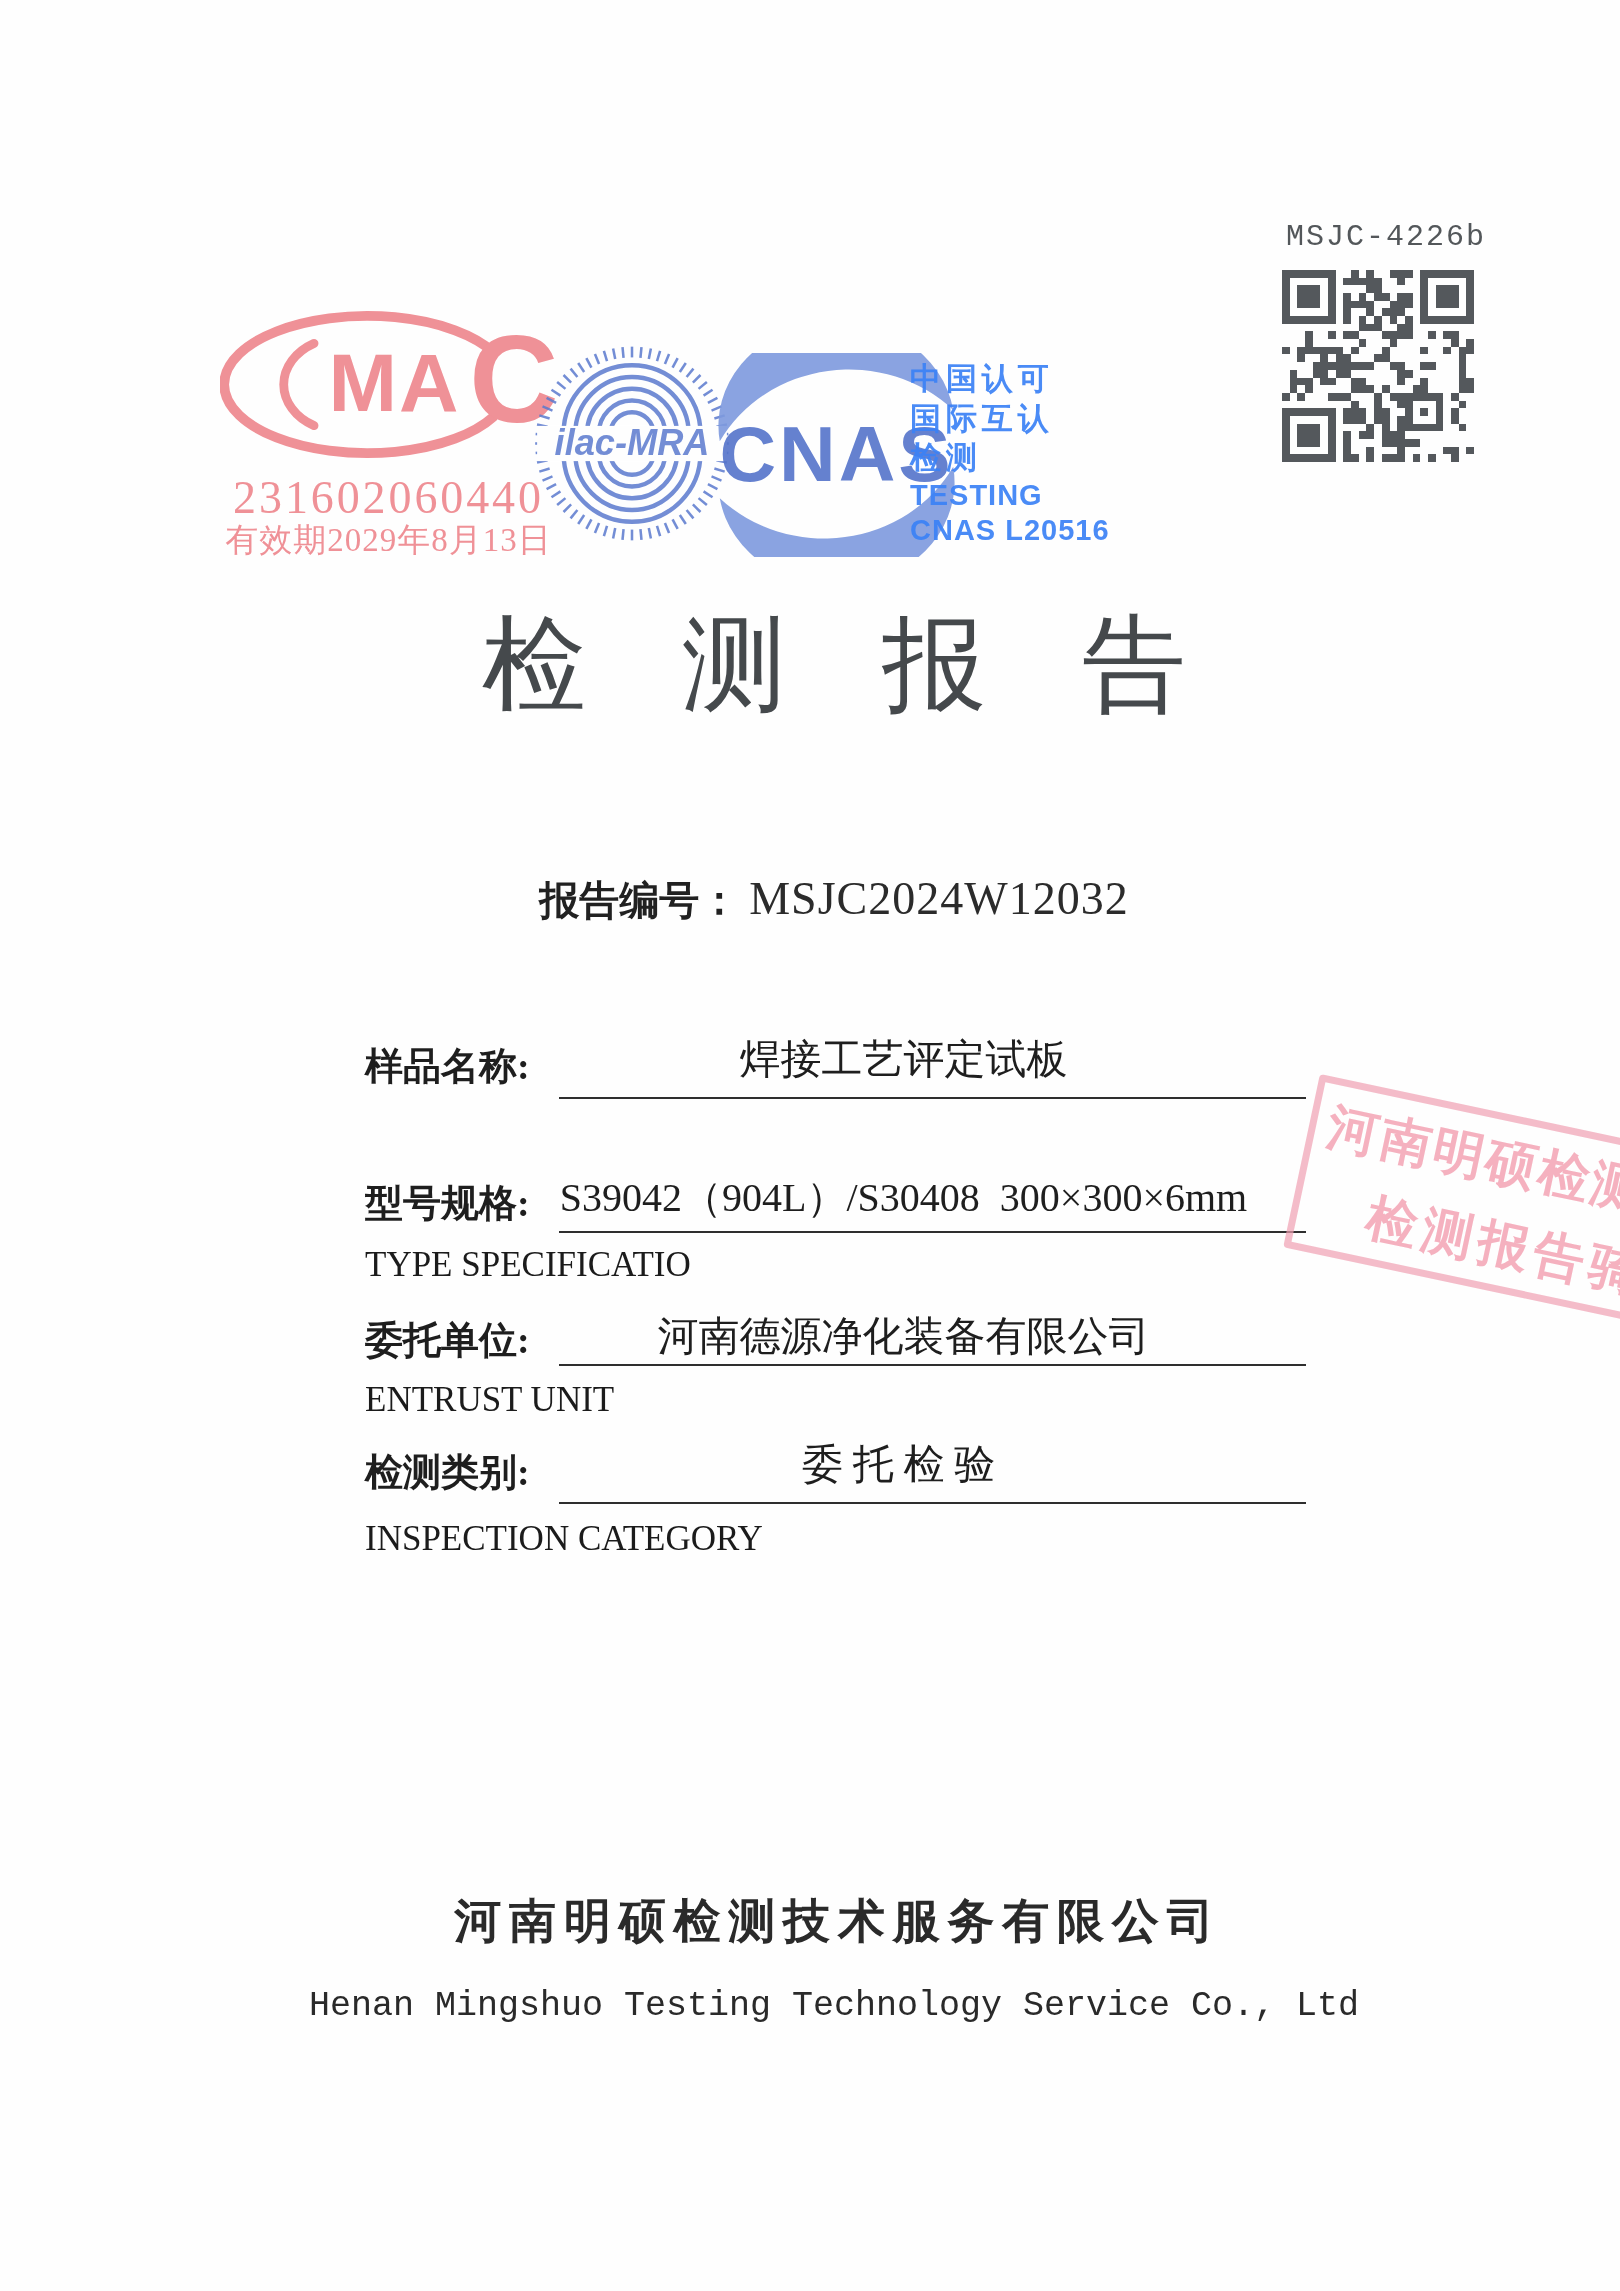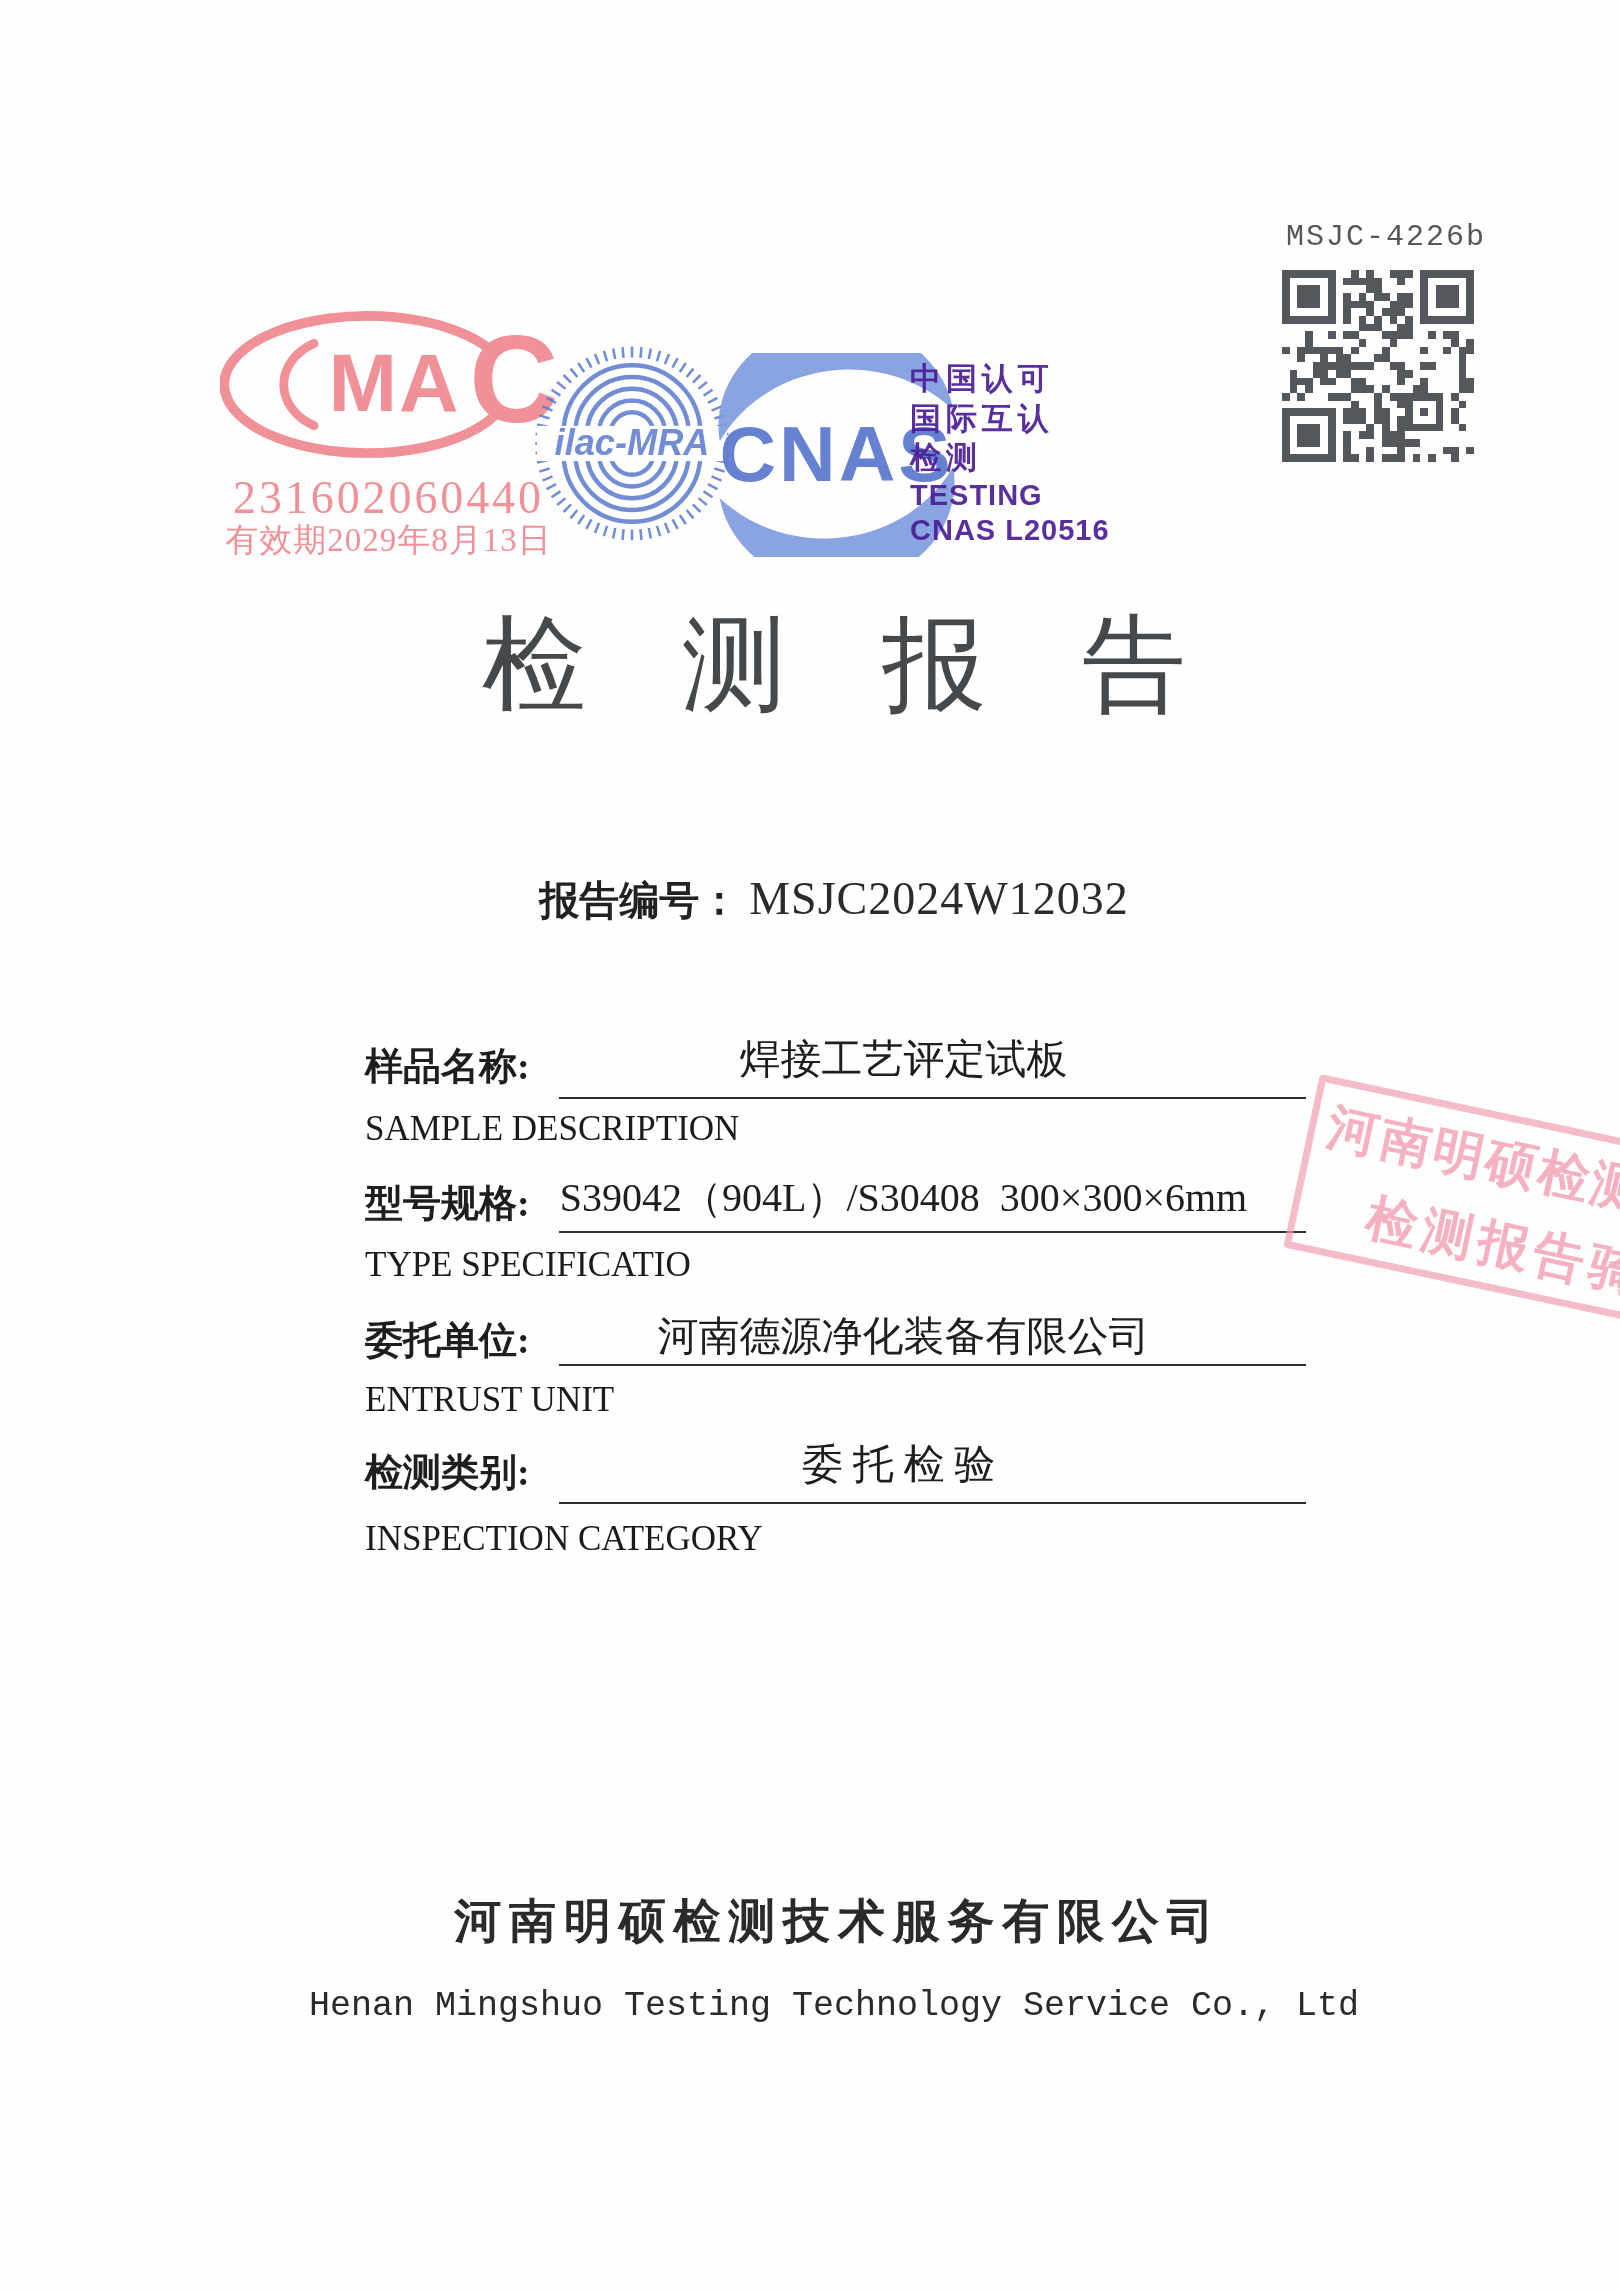--- a/index.html
+++ b/index.html
@@ -16,21 +16,21 @@
   .cma-number{font-size:46px;color:#ee8289;letter-spacing:2.9px;line-height:1.0;margin-top:12px;}
   .cma-validity{font-size:33px;color:#ee8289;letter-spacing:1px;line-height:1.2;}
 
   
   .ilac{position:absolute;left:535px;top:331px;opacity:.85;}
   .ilac text{font-family:"Liberation Sans","DejaVu Sans",sans-serif;}
 
   
   .cnas{position:absolute;left:706px;top:353px;opacity:.9;}
   .cnas text{font-family:"Liberation Sans","DejaVu Sans",sans-serif;}
-  .cnas-lines{position:absolute;left:910px;top:359px;color:#4c1d95;opacity:.92;}
+  .cnas-lines{position:absolute;left:910px;top:359px;color:#3b82f6;opacity:.92;}
   .cnas-zh{font-size:31px;letter-spacing:4.9px;font-weight:600;line-height:1.28;}
   .cnas-en{font-size:29px;letter-spacing:1px;font-weight:700;line-height:1.22;
            font-family:"Liberation Sans","DejaVu Sans",sans-serif;}
 
   
   .title-zh{position:absolute;left:0;top:596px;width:100%;text-align:center;
             font-size:104px;color:#45494c;font-weight:500;}
   .title-zh span{letter-spacing:96px;margin-right:-96px;}
   .title-en{position:absolute;left:0;top:763px;width:100%;text-align:center;
             font-family:"Liberation Sans","DejaVu Sans",sans-serif;
@@ -371,21 +371,20 @@
     <span>检测报告</span>
   </div>
   <div class="report-no">
     <span class="report-no-label">报告编号：</span>
     <span class="report-no-value">MSJC2024W12032</span>
   </div>
 
   <div class="f-label fr1-label">样品名称:</div>
   <div class="f-value fr1-value">焊接工艺评定试板</div>
   <div class="f-line fr1-line"></div>
-  <div class="f-en fr1-en">SAMPLE DESCRIPTION</div>
 
   <div class="f-label fr2-label">型号规格:</div>
   <div class="f-value fr2-value">S39042（904L）/S30408  300×300×6mm</div>
   <div class="f-line fr2-line"></div>
   <div class="f-en fr2-en">TYPE SPECIFICATIO</div>
 
   <div class="f-label fr3-label">委托单位:</div>
   <div class="f-value fr3-value">河南德源净化装备有限公司</div>
   <div class="f-line fr3-line"></div>
   <div class="f-en fr3-en">ENTRUST UNIT</div>

